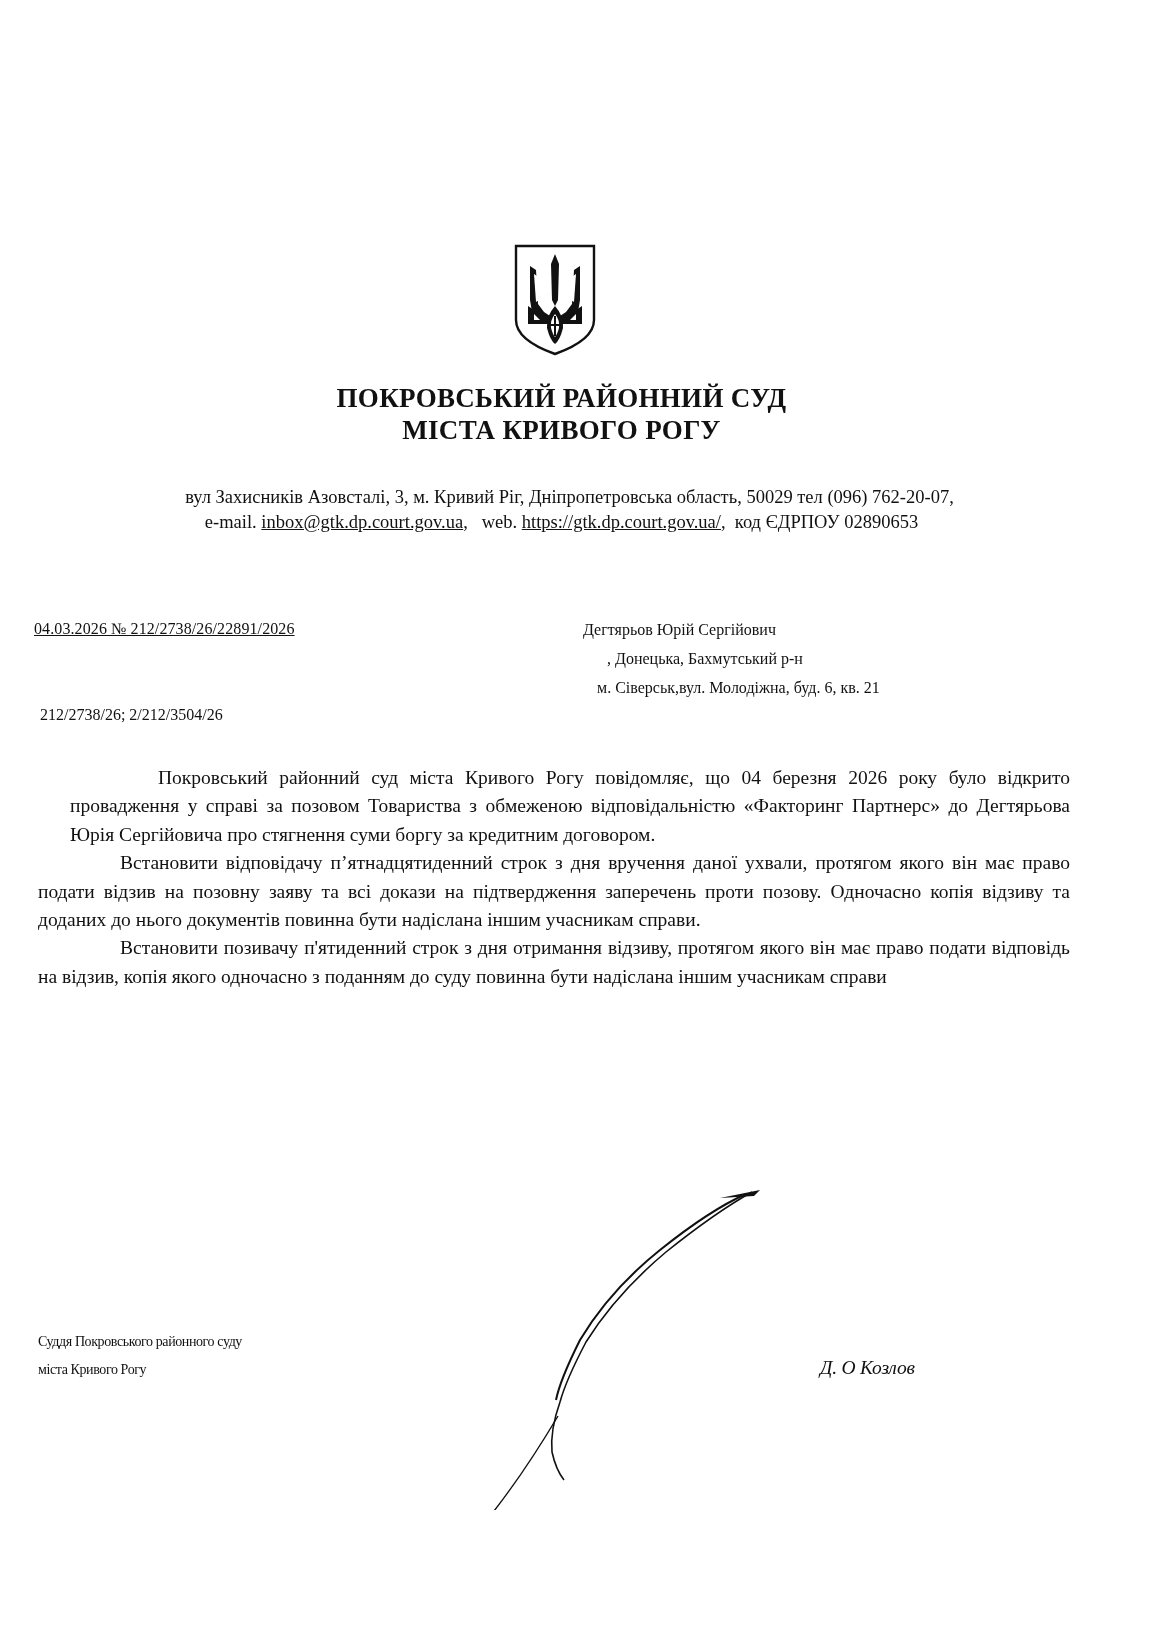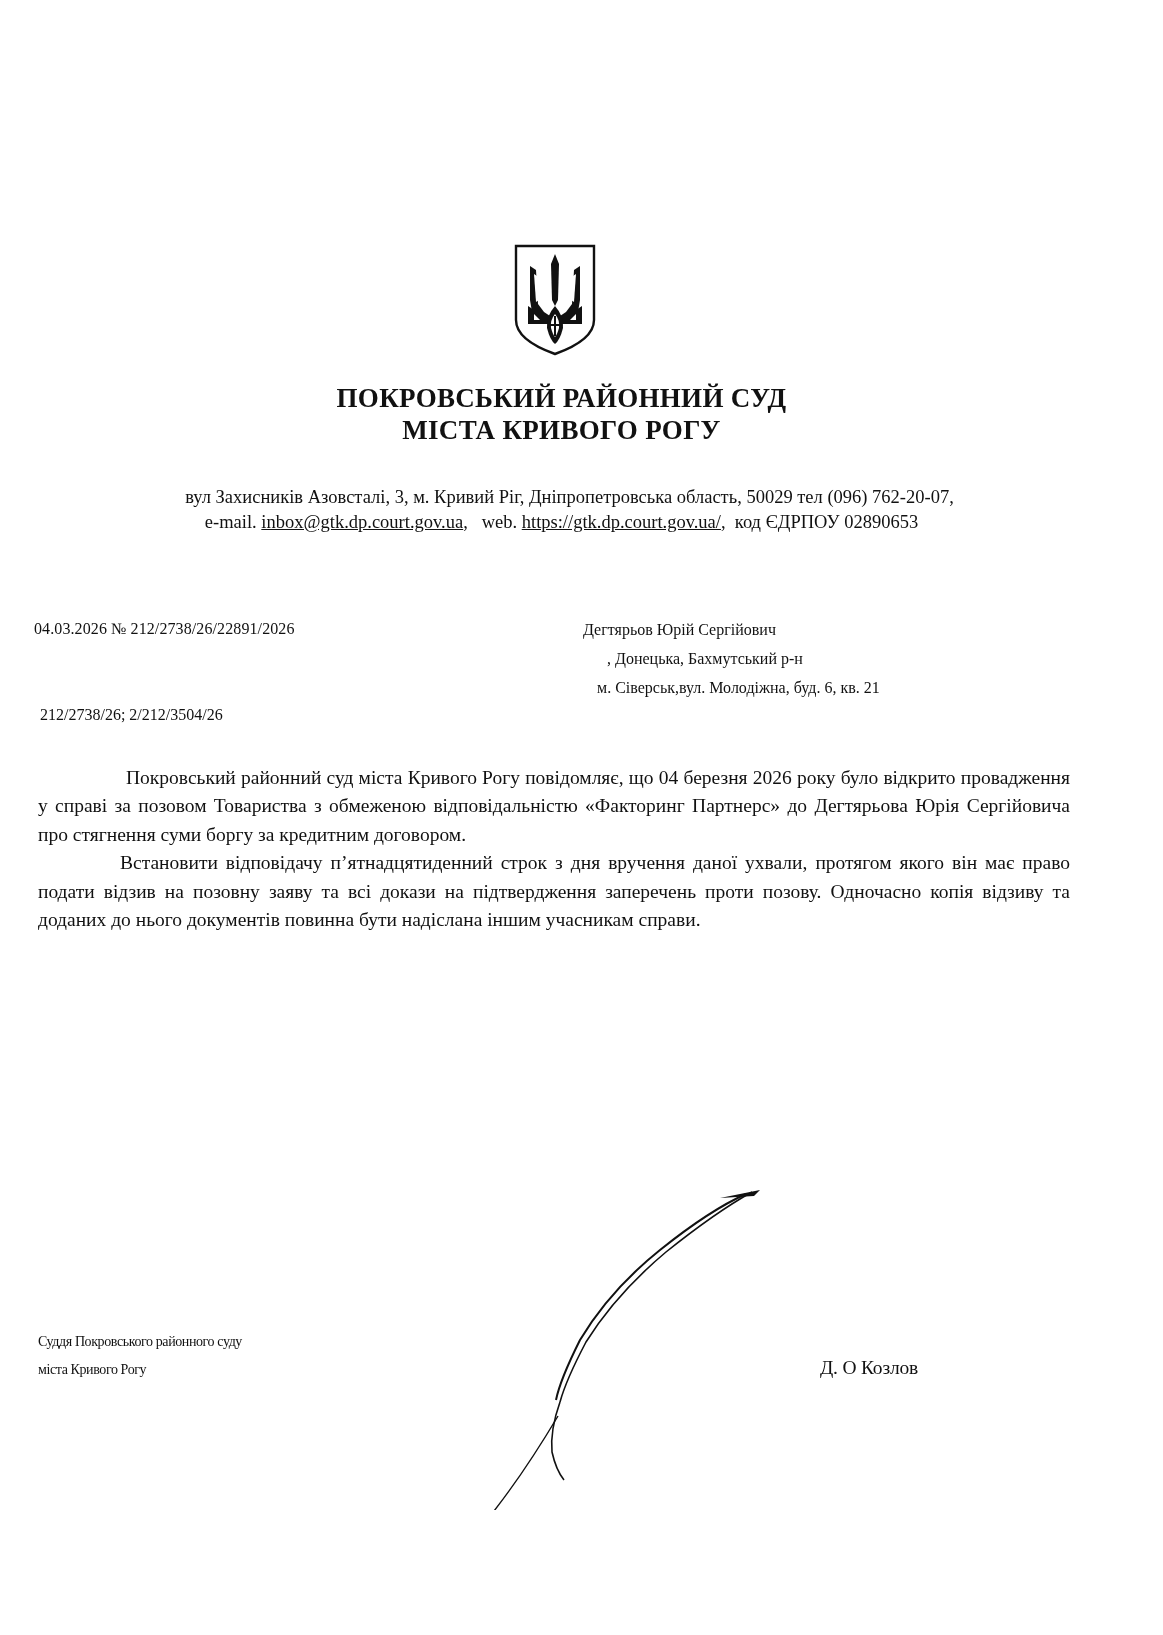--- a/index.html
+++ b/index.html
@@ -44,20 +44,21 @@
       line-height: 26px;
     }
     .contacts.l1 { top: 484px; left: -12px; }
     .contacts.l2 { top: 509px; left: -20px; }
     .u { text-decoration: underline; }
 
     .outgoing {
       left: 34px;
       top: 620px;
       font-size: 16px;
+      text-decoration: underline;
       letter-spacing: 0.1px;
       text-align: center;
     }
     .case-refs {
       left: 40px;
       top: 706px;
       font-size: 16px;
     }
 
     .recipient {
@@ -73,34 +74,35 @@
       width: 1032px;
       top: 764px;
       font-size: 19.5px;
       line-height: 28.4px;
       text-align: justify;
     }
     .body-text p {
       margin: 0;
       text-indent: 82px;
     }
-    .body-text p.first { text-indent: 88px; }
+    .body-text p.first { text-indent: 88px; margin-left: 32px; }
 
     .signer-left {
       left: 38px;
       top: 1328px;
       font-size: 14px;
       line-height: 28px;
       letter-spacing: -0.4px;
     }
     .signer-name {
       left: 820px;
       top: 1357px;
       font-size: 19.5px;
       letter-spacing: -0.2px;
+      font-style: italic;
     }
 
     .signature {
       left: 460px;
       top: 1190px;
       width: 320px;
       height: 320px;
     }
   </style>
 </head>
@@ -135,20 +137,21 @@
 <div class="abs outgoing">04.03.2026 № 212/2738/26/22891/2026</div>
 <div class="abs case-refs">212/2738/26; 2/212/3504/26</div>
 
 <div class="abs recipient name">Дегтярьов Юрій Сергійович</div>
 <div class="abs recipient region">, Донецька,  Бахмутський р-н</div>
 <div class="abs recipient street">м. Сіверськ,вул. Молодіжна, буд. 6, кв. 21</div>
 
 <div class="abs body-text">
   <p class="first">Покровський районний суд міста Кривого Рогу повідомляє, що 04 березня 2026 року було відкрито провадження у справі за позовом Товариства з обмеженою відповідальністю «Факторинг Партнерс» до Дегтярьова Юрія Сергійовича про стягнення суми боргу за кредитним договором.</p>
   <p>Встановити відповідачу п’ятнадцятиденний строк з дня вручення даної ухвали, протягом якого він має право подати відзив на позовну заяву та всі докази на підтвердження заперечень проти позову. Одночасно копія відзиву та доданих до нього документів повинна бути надіслана іншим учасникам справи.</p>
+  <p>Встановити позивачу п'ятиденний строк з дня отримання відзиву, протягом якого він має право подати відповідь на відзив, копія якого одночасно з поданням до суду повинна бути надіслана іншим учасникам справи</p>
 </div>
 
 <div class="abs signer-left">
   <div>Суддя Покровського районного суду</div>
   <div>міста Кривого Рогу</div>
 </div>
 <div class="abs signer-name">Д. О  Козлов</div>
 
 <svg class="abs signature" viewBox="0 0 320 320">
   <path d="M286 4 Q250 20 200 60 Q150 100 120 150 Q100 190 96 210" fill="none" stroke="#111" stroke-width="2"></path>

